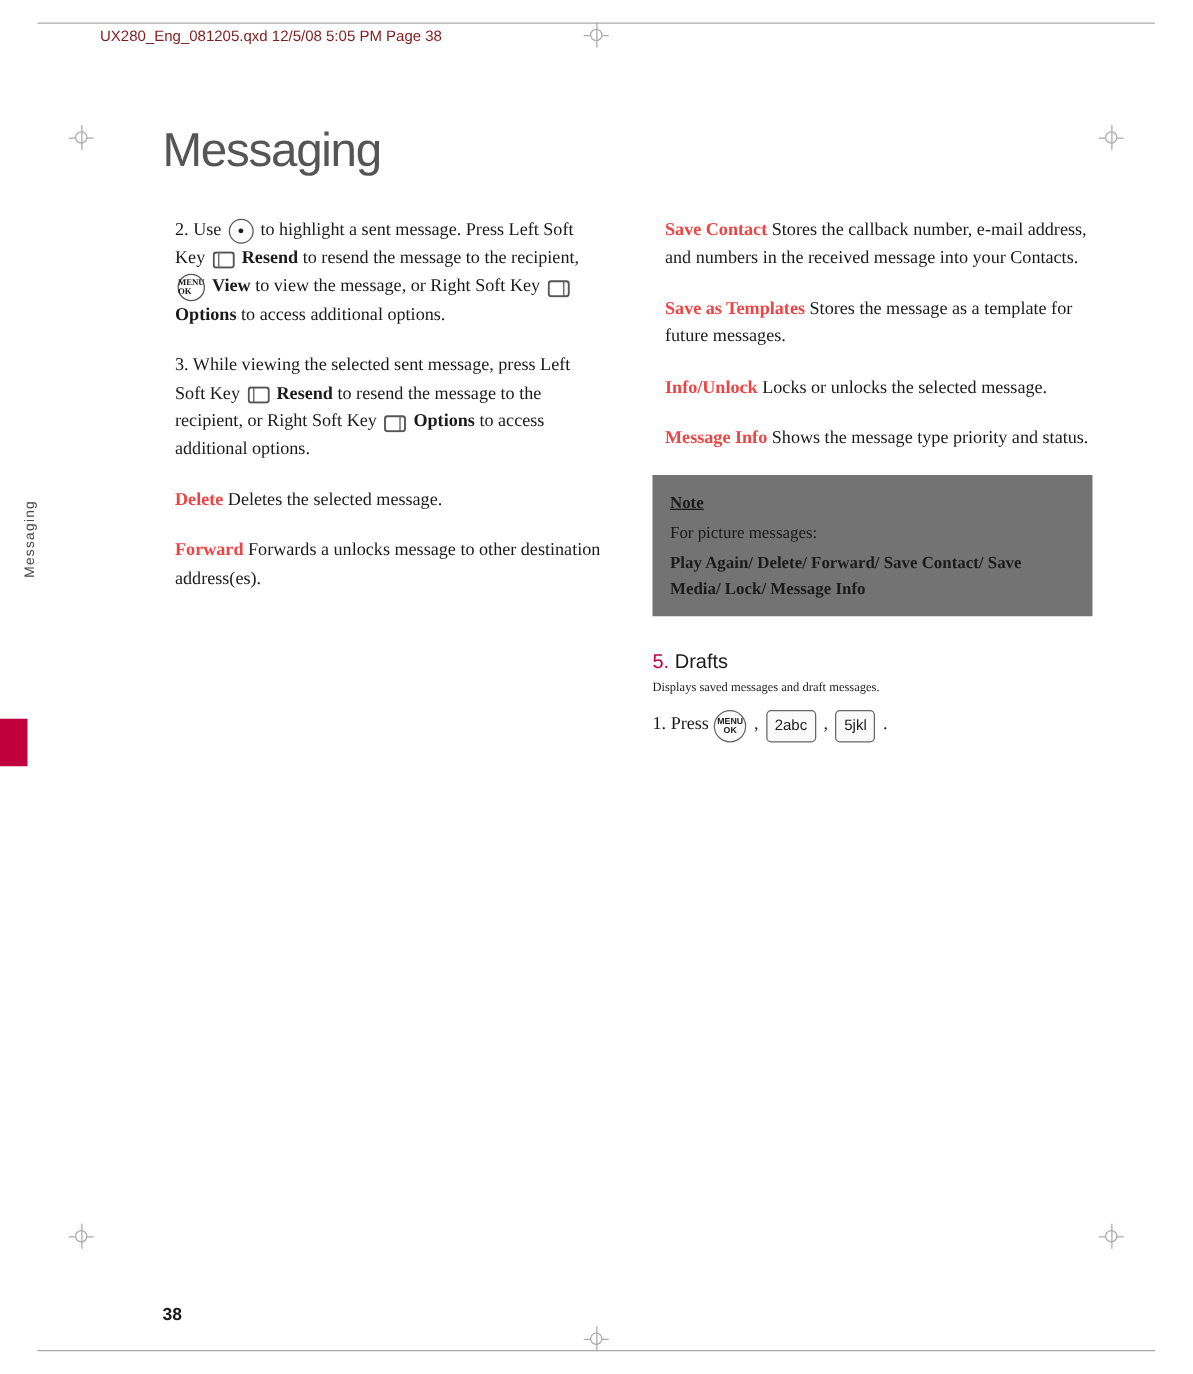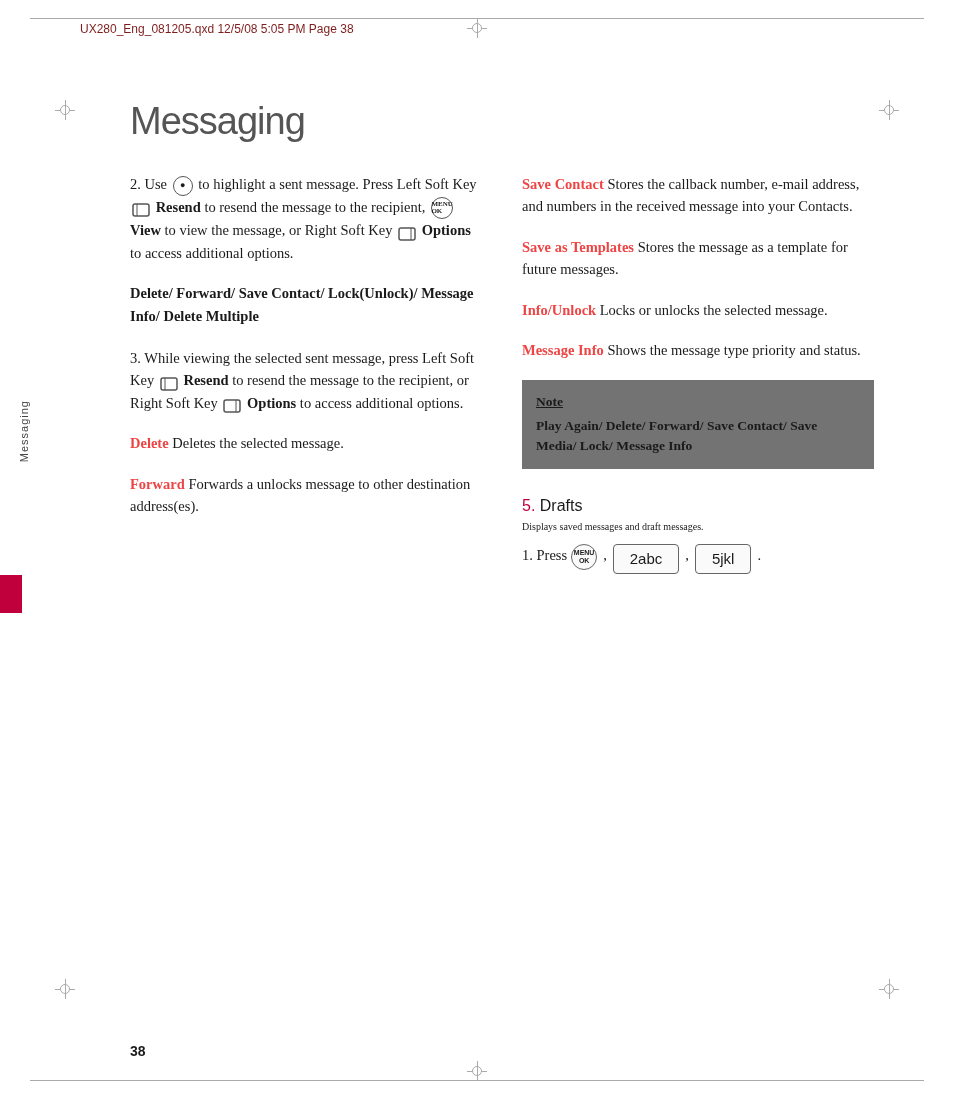--- a/index.html
+++ b/index.html
@@ -149,20 +149,21 @@
     .col-right {
       flex: 1;
       min-width: 0;
     }
 
     
     .step-block {
       margin-bottom: 18px;
       font-size: 14.5px;
       line-height: 1.55;
+      margin-left: 10px;
     }
 
     .step-text {
       font-size: 14.5px;
       line-height: 1.55;
       color: #1a1a1a;
     }
 
     .bold-item {
       font-weight: bold;
@@ -258,22 +259,22 @@
       gap: 4px;
     }
 
     
     .key-btn {
       display: inline-flex;
       align-items: center;
       justify-content: center;
       border: 1.5px solid #666;
       border-radius: 4px;
-      padding: 2px 16px;
-      font-size: 15px;
+      padding: 2px 6px;
+      font-size: 12px;
       vertical-align: middle;
       min-width: 26px;
       background: #fafafa;
       font-family: Arial, sans-serif;
     }
     .key-btn.menu-ok {
       border-radius: 50%;
       width: 26px;
       height: 26px;
       padding: 0;
@@ -369,23 +370,20 @@
             <svg viewBox="0 0 18 14" xmlns="http://www.w3.org/2000/svg">
               <rect x="1" y="1" width="16" height="12" rx="2" ry="2" fill="none" stroke="#555" stroke-width="1.5"></rect>
               <line x1="13" y1="1" x2="13" y2="13" stroke="#555" stroke-width="1"></line>
             </svg>
           </span>
           <span class="options-bold">Options</span>
           to access additional options.
         </span>
       </div>
 
-      <div class="step-block">
-        <span class="bold-item">Delete/ Forward/ Save Contact/ Lock(Unlock)/ Message Info/ Delete Multiple</span>
-      </div>
 
       <div class="step-block">
         <span class="step-text">
           3. While viewing the selected sent message, press Left Soft Key
           <span class="right-softkey-icon">
             <svg viewBox="0 0 18 14" xmlns="http://www.w3.org/2000/svg">
               <rect x="1" y="1" width="16" height="12" rx="2" ry="2" fill="none" stroke="#555" stroke-width="1.5"></rect>
               <line x1="5" y1="1" x2="5" y2="13" stroke="#555" stroke-width="1"></line>
             </svg>
           </span>
@@ -437,20 +435,21 @@
       </div>
 
       <div class="step-block">
         <span class="step-text">
           <span class="keyword-red">Message Info</span><span> Shows the message type priority and status.</span>
         </span>
       </div>
 
       <div class="note-box">
         <div class="note-title">Note</div>
+        <div>For picture messages:</div>
         <div style="font-weight:bold; margin-top:4px;">Play Again/ Delete/ Forward/ Save Contact/ Save Media/ Lock/  Message Info</div>
       </div>
 
       <div>
         <div class="section-heading">
           <span class="heading-num">5.</span><span> Drafts</span>
         </div>
         <div class="section-desc">Displays saved messages and draft messages.</div>
         <div class="press-line">
           <span>1. Press</span>

